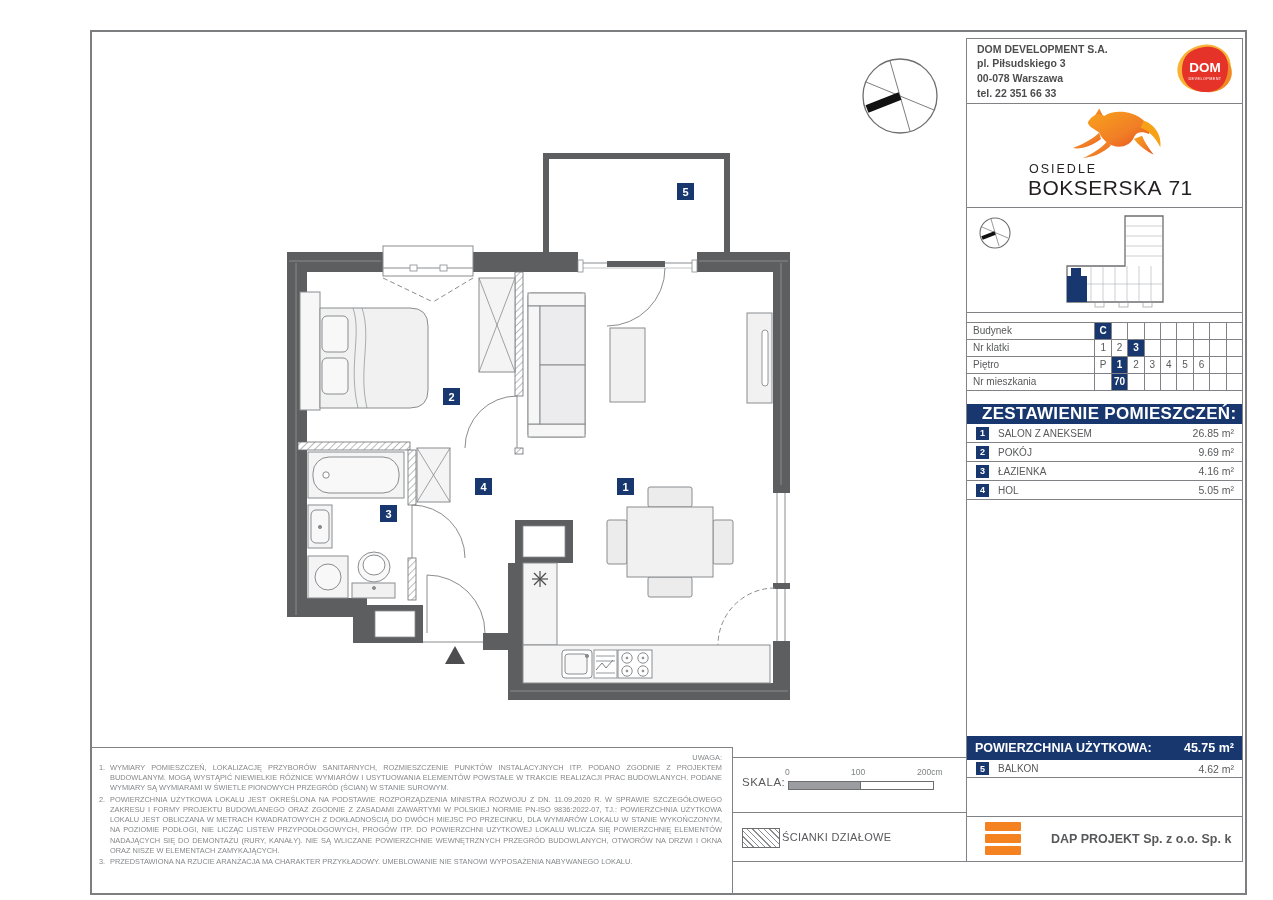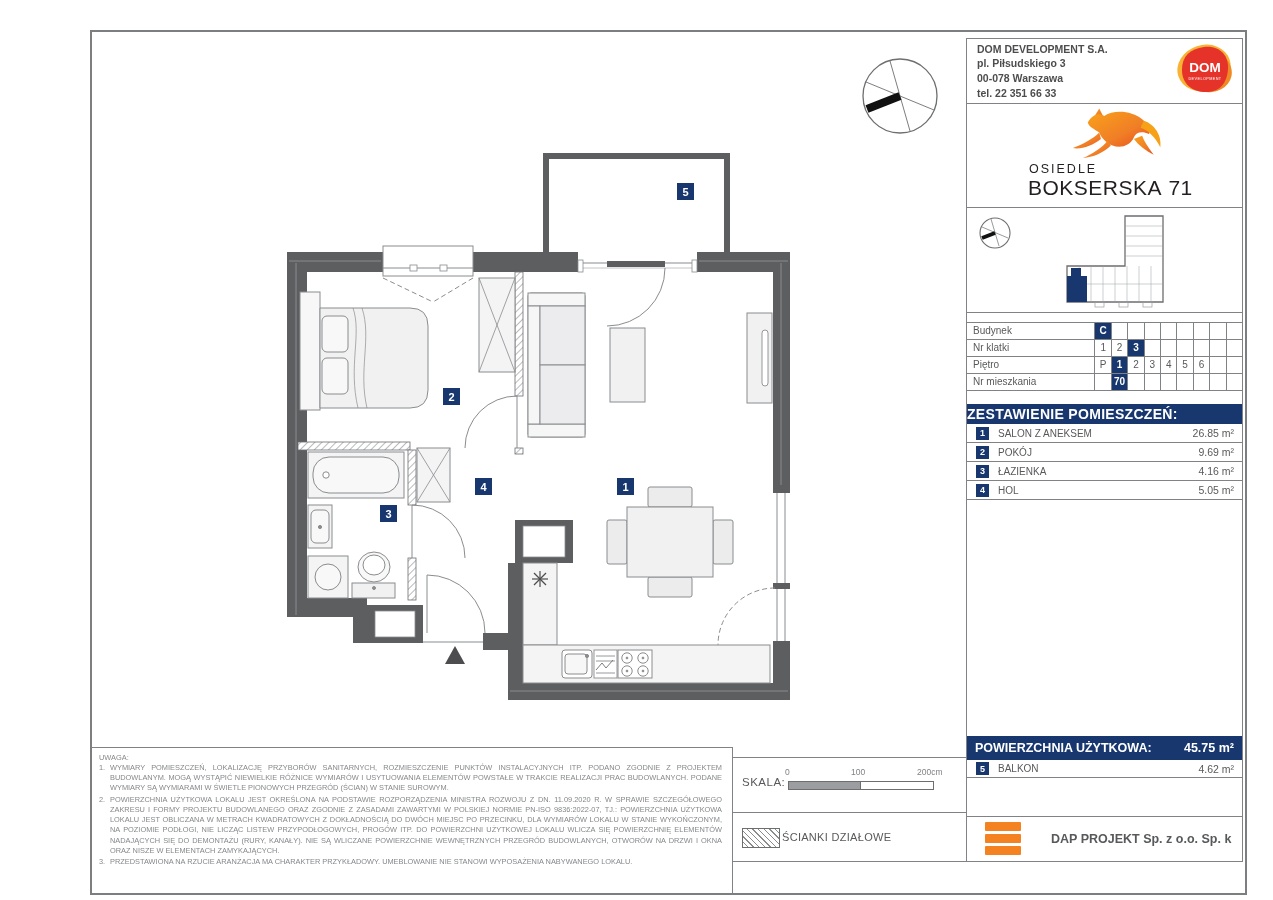--- a/index.html
+++ b/index.html
@@ -22,35 +22,35 @@
   .brand .estate .l1 { font-size:12.5px; letter-spacing:2px; text-align:left; margin-left:62px; }
   .brand .estate .l2 { font-size:21px; font-weight:400; letter-spacing:0.5px; text-align:left; margin-left:61px; }
   .minimap { top:169px; height:105px; border-bottom:1px solid #808285; }
   .loctable { top:274px; height:78px; font-size:10px; color:#58595b; }
   .tbl-spacer { height:10px; border-bottom:1px solid #808285; }
   .trow { display:flex; height:17px; border-bottom:1px solid #808285; align-items:stretch; }
   .tlbl { width:128px; padding:2px 0 0 6px; }
   .tcells { display:flex; flex:1; }
   .tcell { width:16.4px; border-left:1px solid #808285; text-align:center; line-height:16px; }
   .tcell.hl { background:#17376E; color:#fff; font-weight:bold; }
-  .rooms-header { top:365px; height:20px; background:#17376E; color:#fff; font-weight:bold; font-size:14px; line-height:20px; padding-left:0; letter-spacing:0.3px; }
+  .rooms-header { top:365px; height:20px; background:#17376E; color:#fff; font-weight:bold; font-size:17px; line-height:20px; padding-left:15px; letter-spacing:0.3px; }
   .room-rows { top:385px; }
   .rrow { display:flex; align-items:center; height:19px; border-bottom:1px solid #808285; }
   .rbadge { width:13px; height:13px; background:#17376E; color:#fff; font-size:9px; font-weight:bold; display:flex; align-items:center; justify-content:center; margin:0 9px; flex:none; }
   .rname { flex:1; font-size:10px; color:#58595b; }
   .rarea { font-size:10.5px; color:#58595b; padding-right:8px; }
   .area-bar { top:697px; height:24px; background:#17376E; color:#fff; display:flex; justify-content:space-between; align-items:center; padding:0 8px; font-weight:bold; font-size:12.5px; }
   .balkon-row { top:721px; height:18px; border-bottom:1px solid #808285; }
   .dap { top:777px; height:45px; border-top:1px solid #808285; display:flex; align-items:center; }
   .dap svg { margin-left:18px; }
   .dap .dtext { margin-left:28px; font-size:12.5px; font-weight:bold; color:#58595b; }
 
   
   #notes-box { position:absolute; left:91px; top:747px; width:642px; height:147px; border-top:1px solid #808285; border-right:1px solid #808285; padding:5px 10px 0 8px; }
-  #notes-box .ntitle { font-size:7.4px; color:#85878a; margin-bottom:1px; }
+  #notes-box .ntitle { font-size:7.4px; color:#85878a; margin-bottom:1px;text-align:right; }
   .nitem { display:flex; font-size:7.4px; color:#85878a; line-height:1.38; margin-bottom:1px; }
   .nitem .nno { width:11px; flex:none; }
   .nitem .ntx { flex:1; text-align:justify; }
   #scale-box { position:absolute; left:733px; top:757px; width:233px; height:55px; border-top:1px solid #808285; }
   #scale-box .sklbl { position:absolute; left:9px; top:18px; font-size:11.5px; color:#58595b; letter-spacing:0.5px; }
   .sbar { position:absolute; left:55px; top:23px; width:146px; height:9px; border:1px solid #6d6e70; display:flex; }
   .sbar .h1 { width:50%; background:#9b9da0; border-right:1px solid #6d6e70; }
   .sbar .h2 { width:50%; background:#fff; }
   .stick { position:absolute; top:9px; font-size:8.5px; color:#808285; }
   #scale-box .t0 { left:52px; } #scale-box .t100 { left:118px; } #scale-box .t200 { left:184px; }

